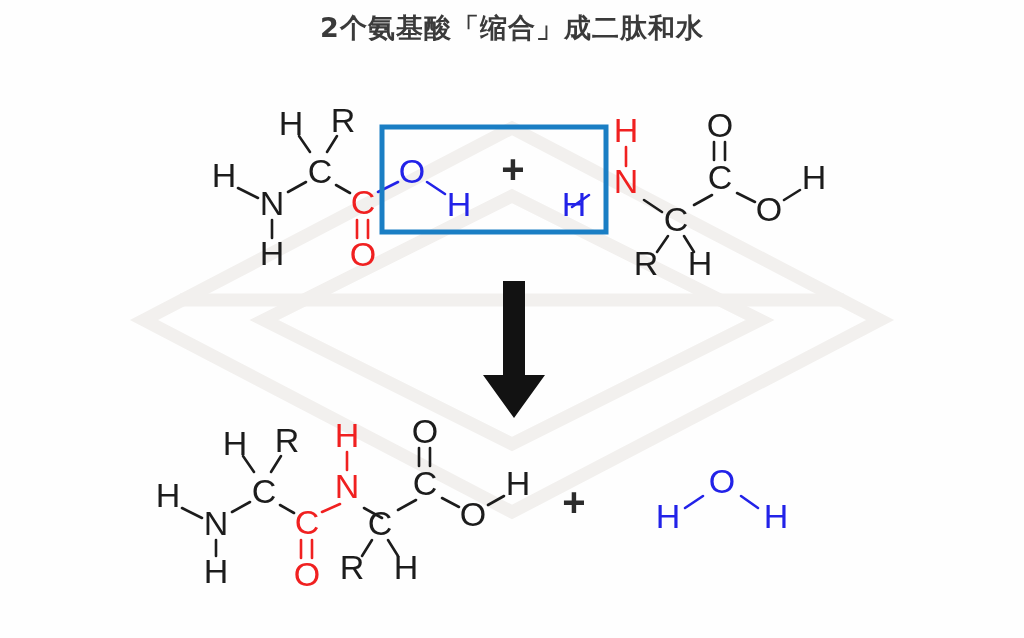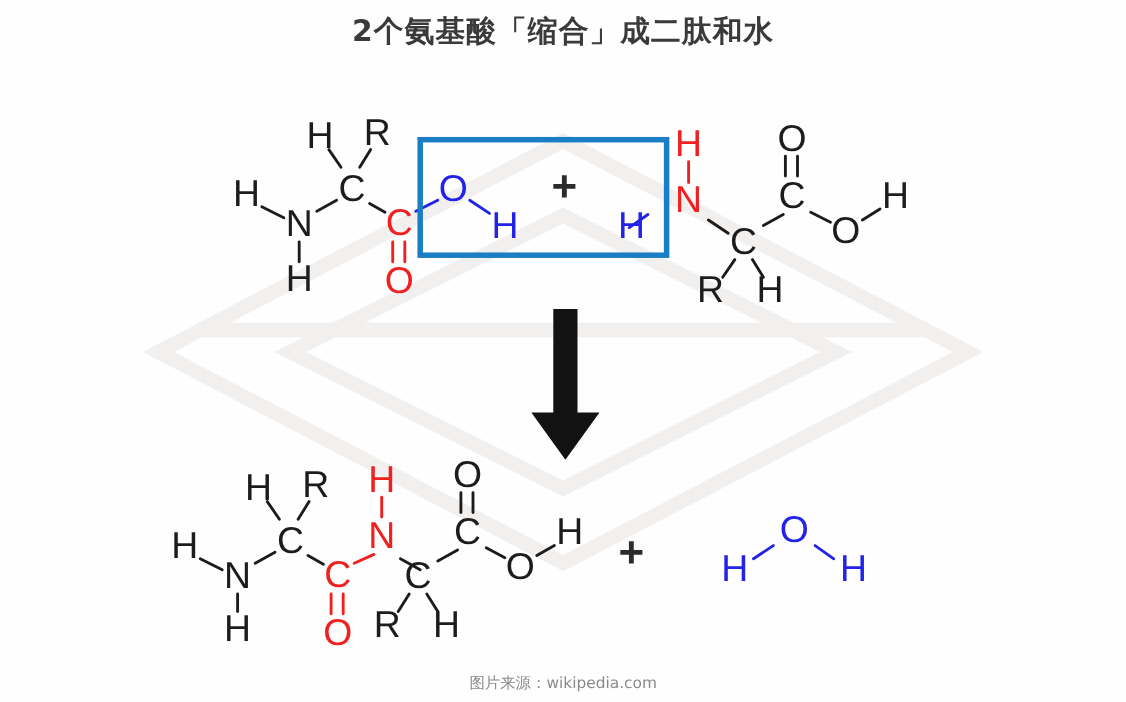--- a/index.html
+++ b/index.html
@@ -208,15 +208,14 @@
     <g>
       <line class="bond bond-blue" x1="685" y1="508" x2="703" y2="496"></line>
       <line class="bond bond-blue" x1="741" y1="496" x2="758" y2="508"></line>
       <text class="atom atom-blue" x="668" y="519">H</text>
       <text class="atom atom-blue" x="722" y="484">O</text>
       <text class="atom atom-blue" x="776" y="519">H</text>
     </g>
 
   </svg>
 
-  <div id="footer">图片来源：wikipedia.com</div>
 
 </div>
 
 </body></html>

